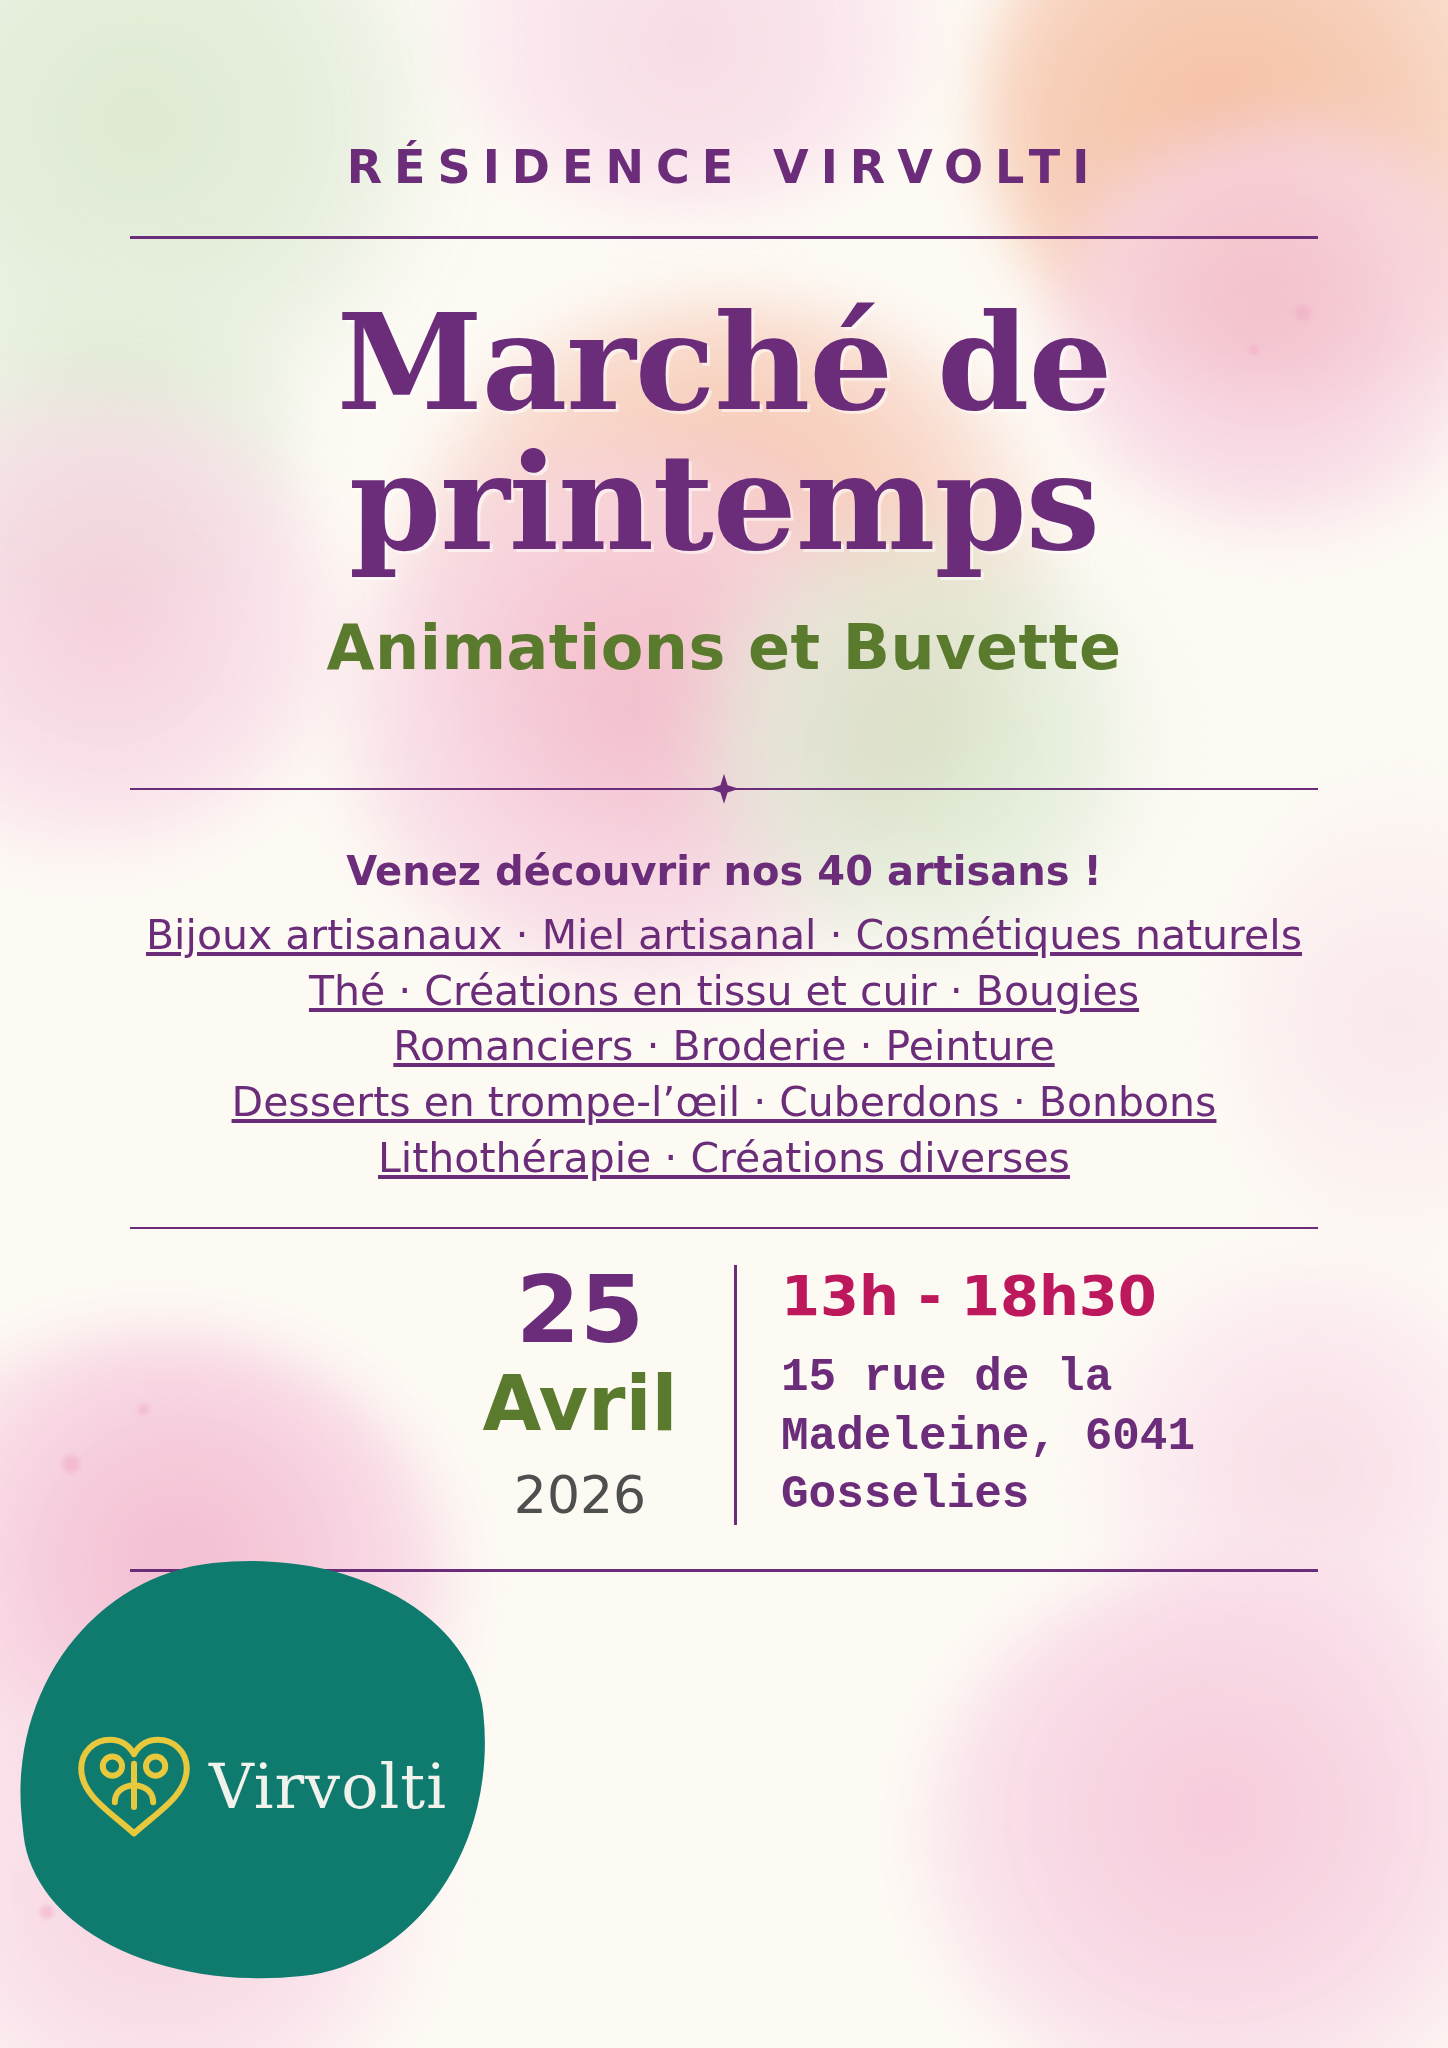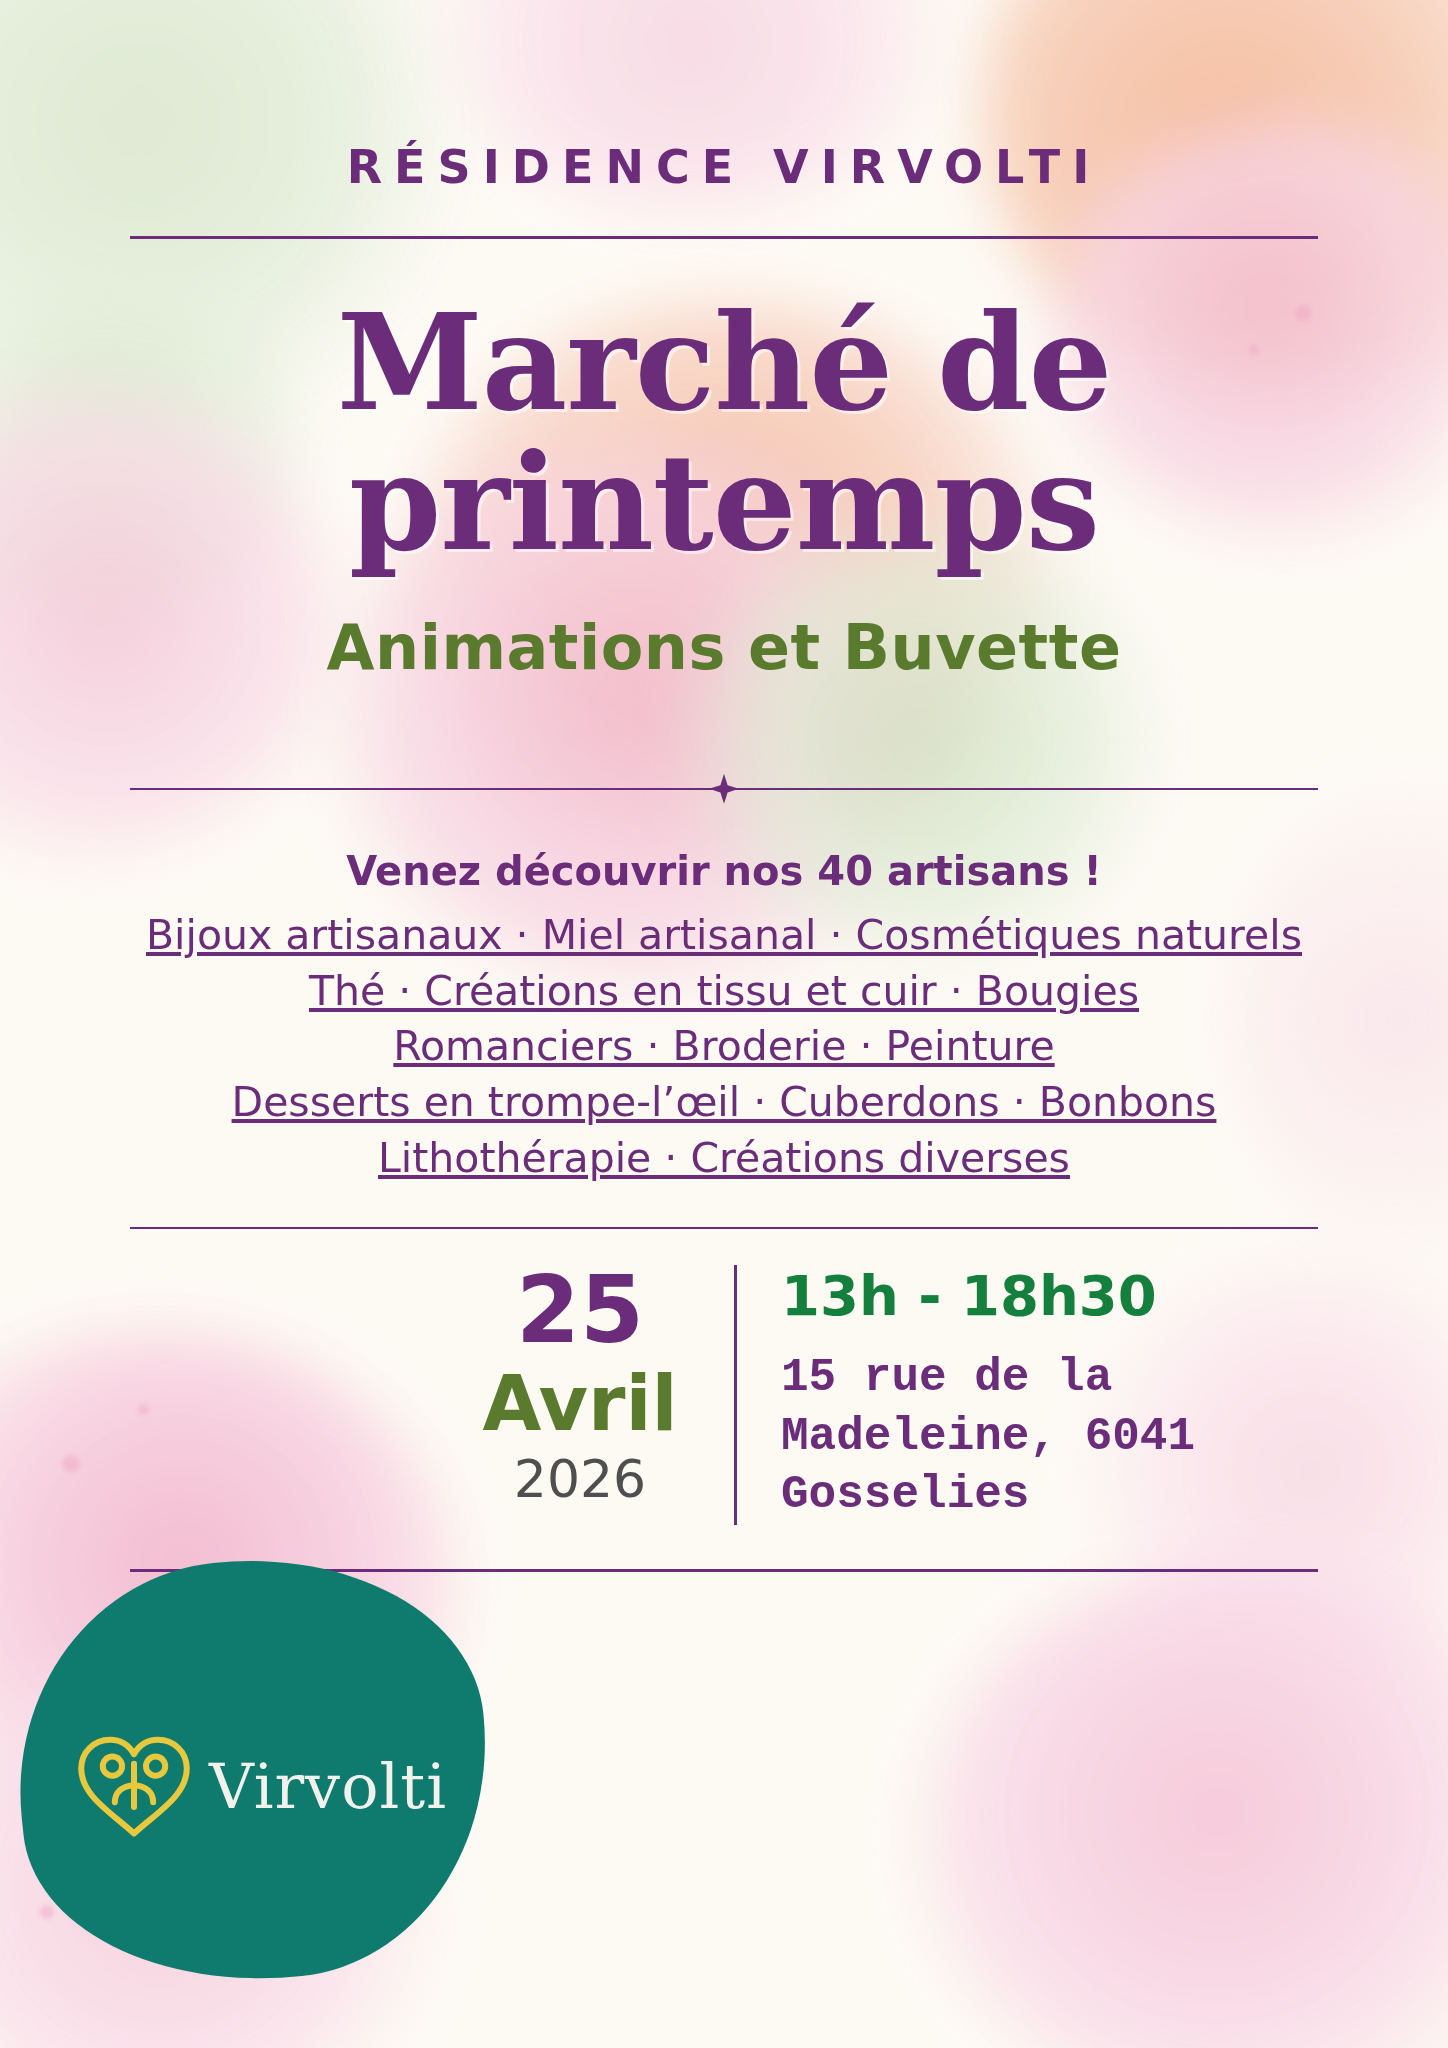--- a/index.html
+++ b/index.html
@@ -235,34 +235,34 @@
   .date-month {
     color: #5a7a2e;
     font-weight: 700;
     font-size: 76px;
     line-height: 1.08;
     margin-top: 6px;
   }
   .date-year {
     color: #4f4f4f;
     font-size: 52px;
-    margin-top: 4px;
+    margin-top: 20px;
   }
   .v-sep {
     width: 3px;
     background: #6b2d7a;
     align-self: stretch;
     min-height: 250px;
   }
   .info-col {
     padding-left: 44px;
     flex: 1;
   }
   .time {
-    color: #15803d;
+    color: #be185d;
     font-weight: 700;
     font-size: 56px;
     line-height: 1.1;
   }
   .address {
     margin-top: 22px;
     color: #6b2d7a;
     font-weight: 700;
     font-size: 46px;
     line-height: 1.28;

